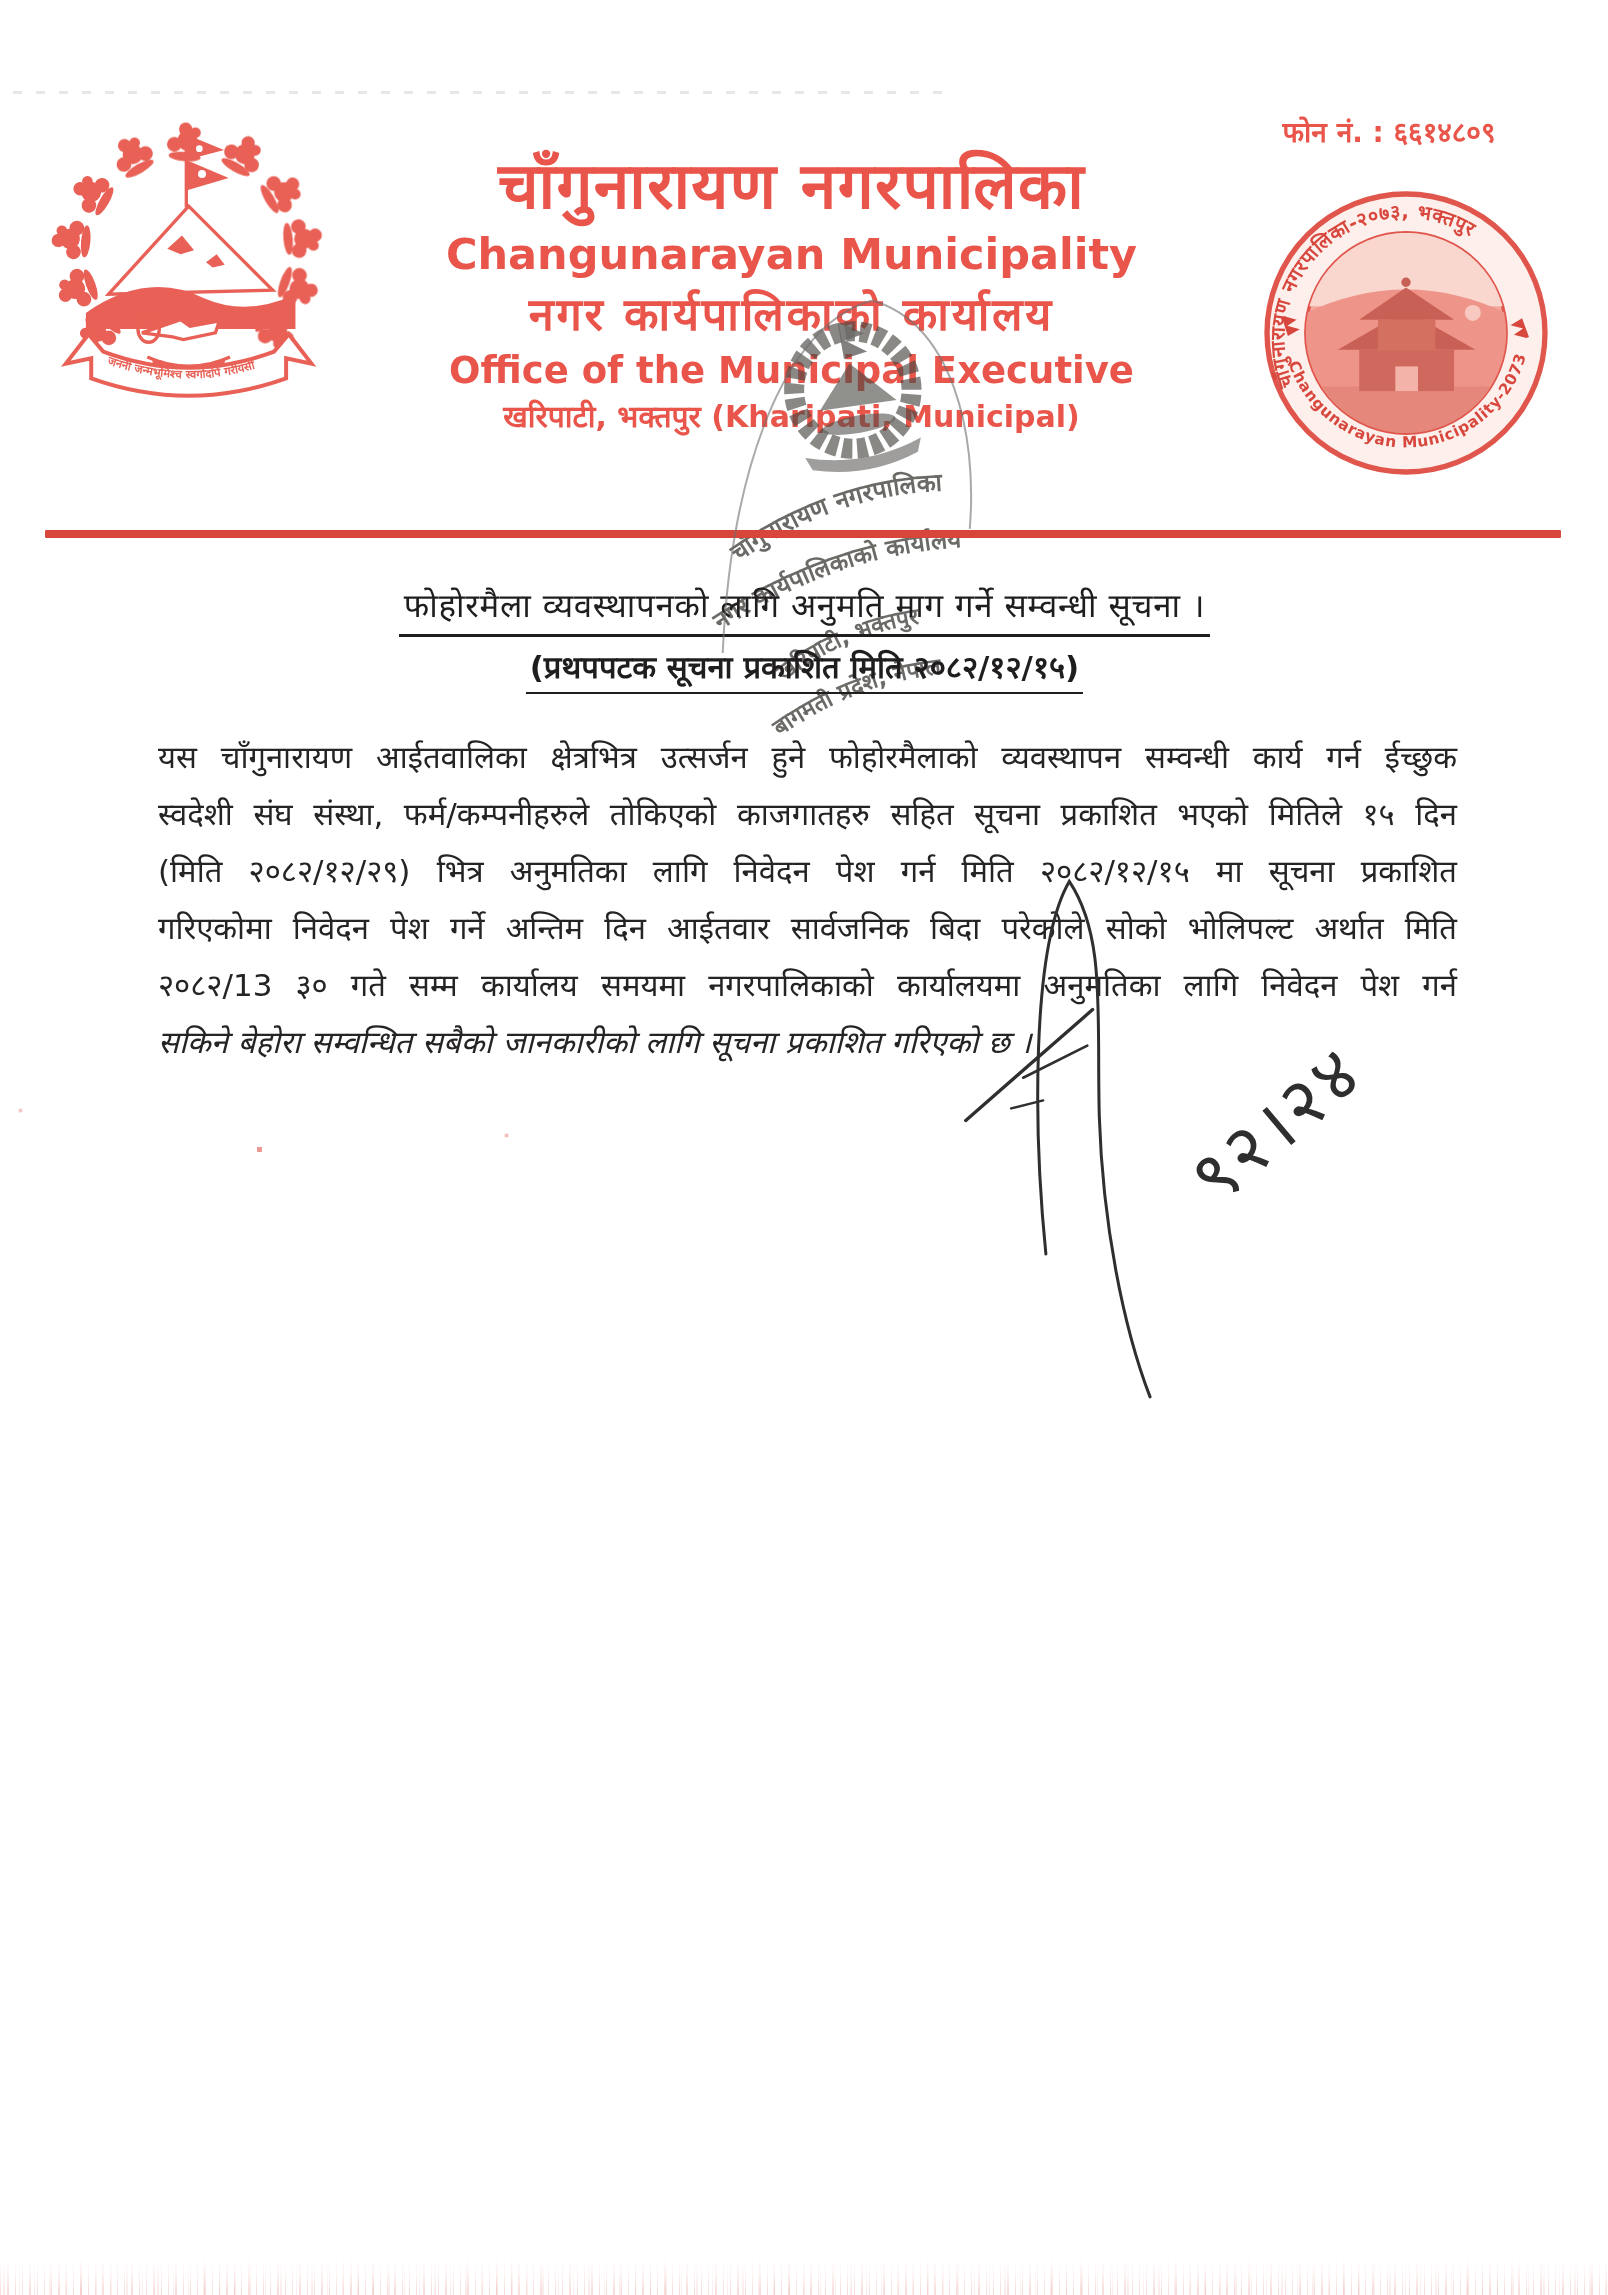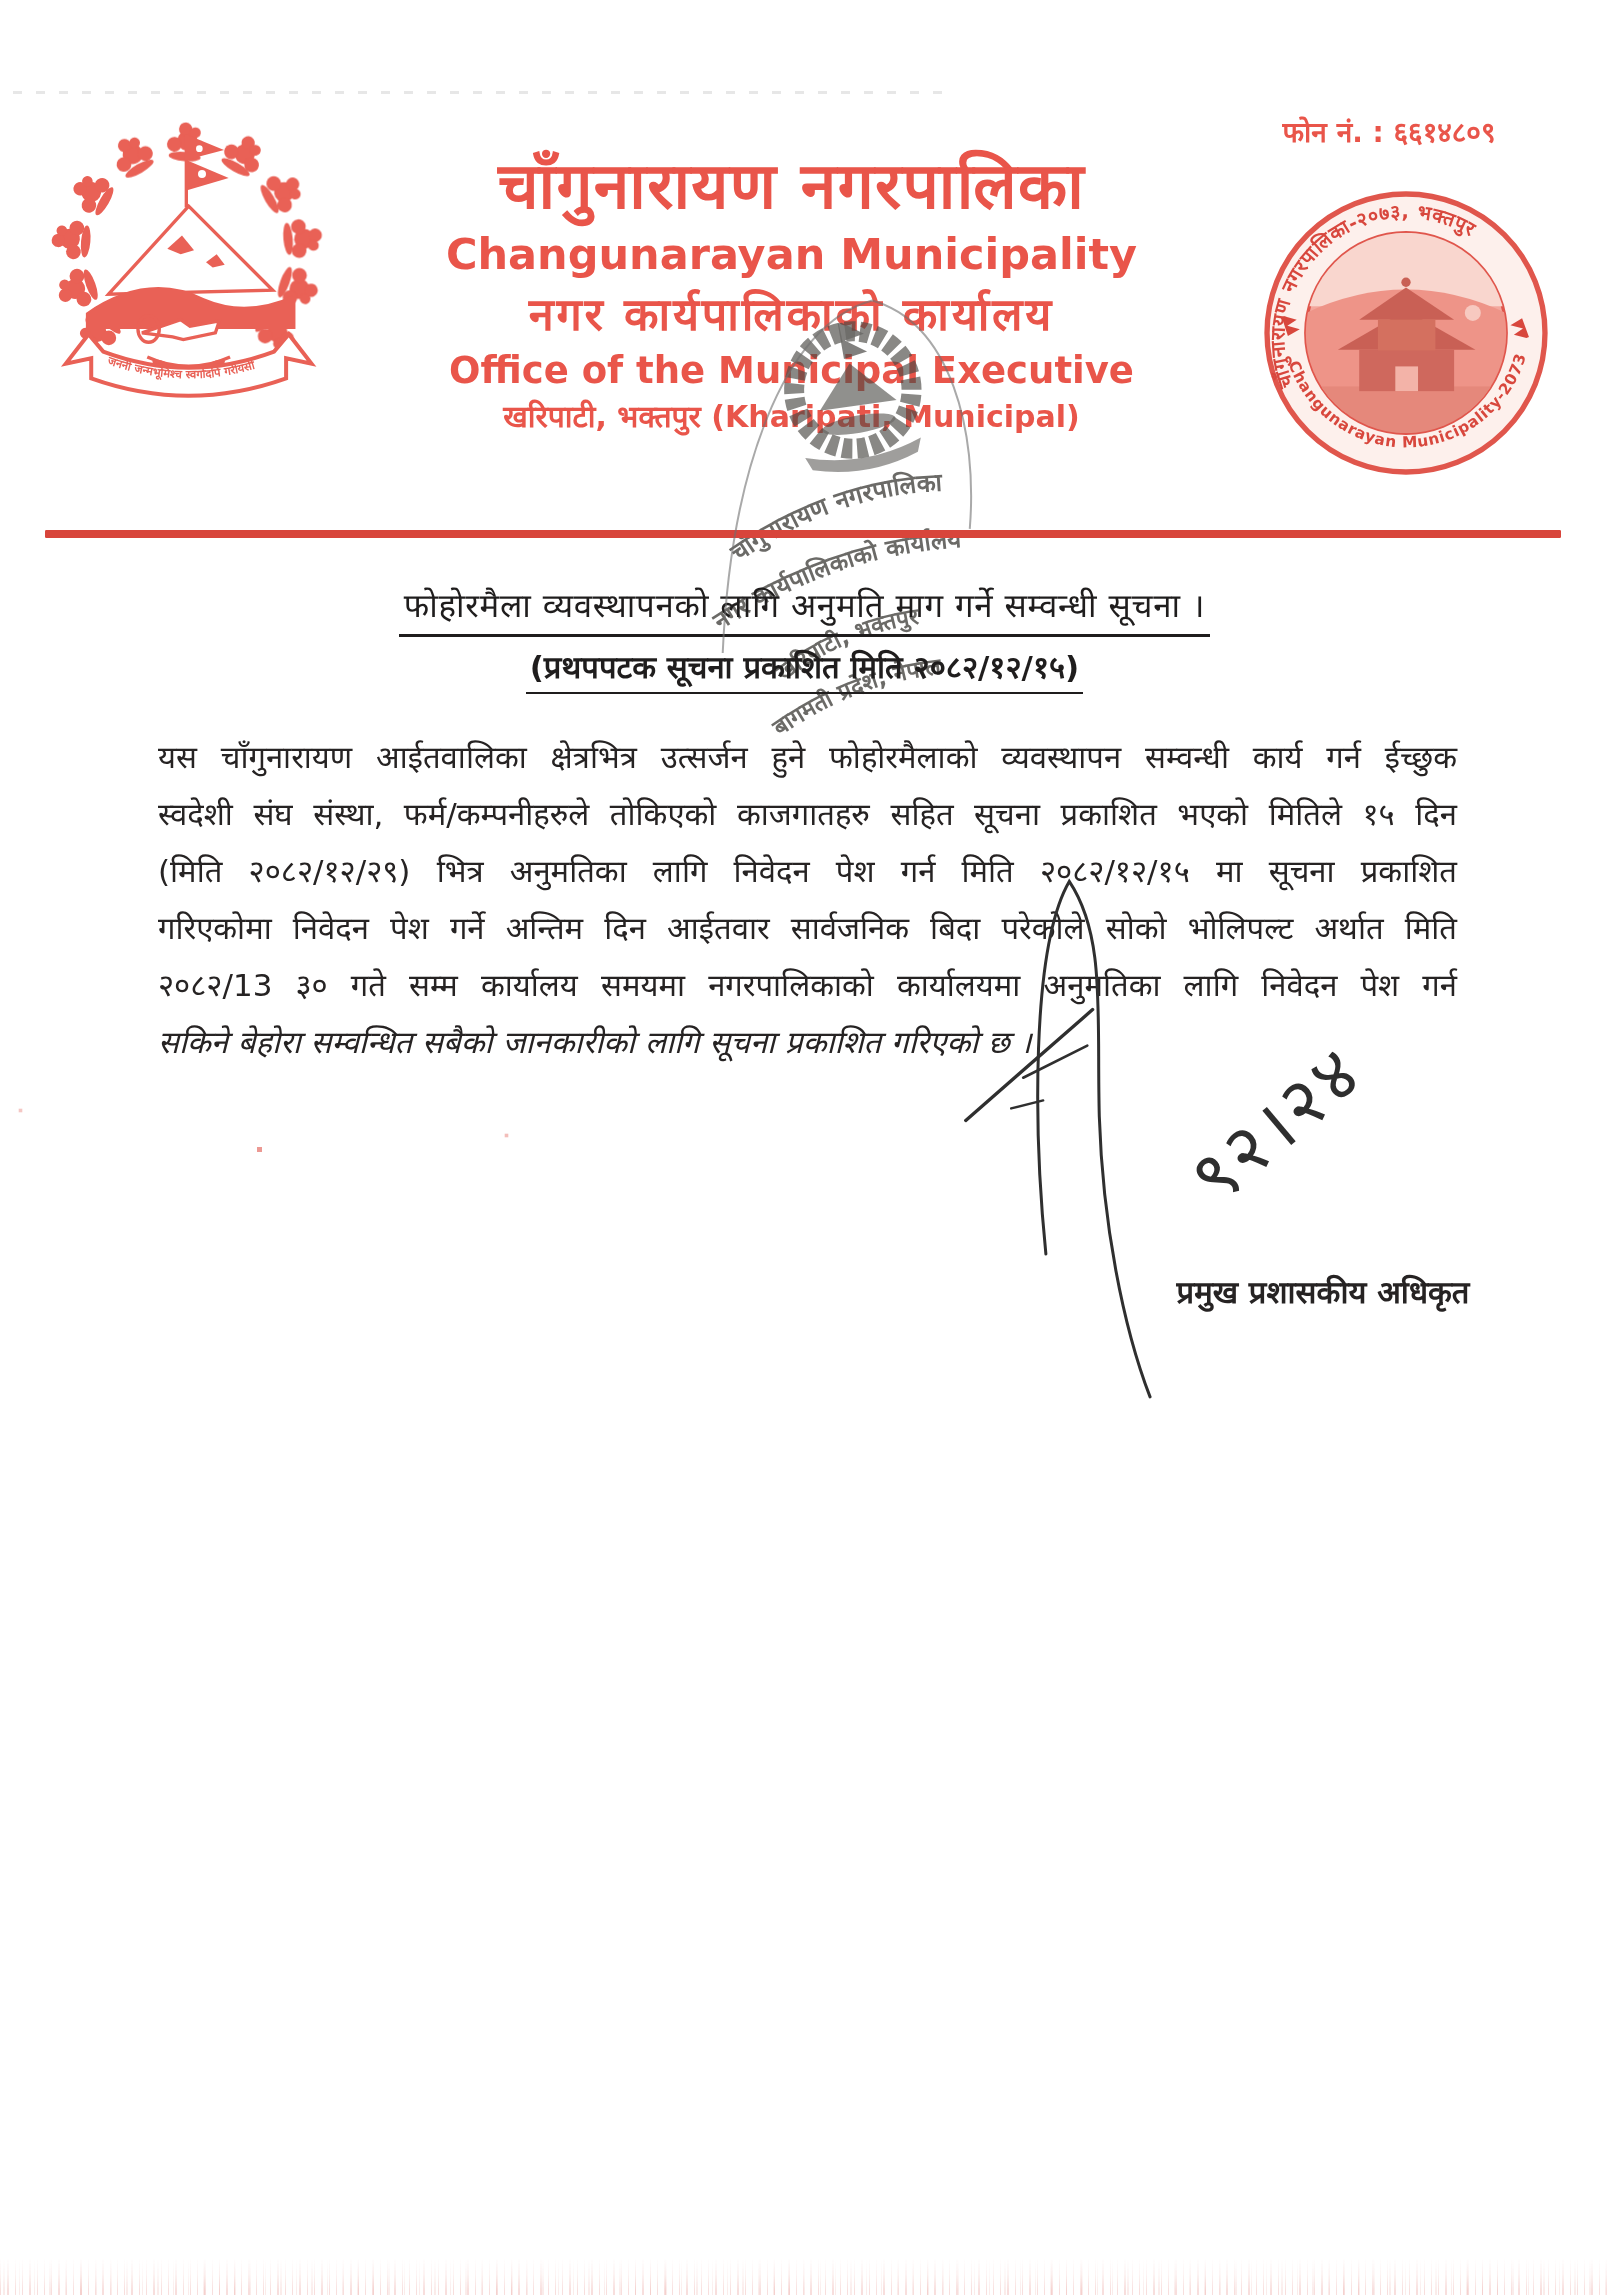--- a/index.html
+++ b/index.html
@@ -200,20 +200,19 @@
     <path d="M 1082,978 C 1094,708 1172,486 1306,450 C 1424,484 1464,646 1452,792" fill="none" stroke="#6f6f6f" stroke-width="3" opacity="0.6"></path>
 
     <path d="M 1566,1878 C 1548,1700 1543,1420 1601,1320 C 1656,1402 1642,1520 1646,1672
              C 1651,1832 1682,1988 1722,2092" fill="none" stroke="#2f2f2f" stroke-width="4.5" stroke-linecap="round"></path>
     <path d="M 1446,1678 L 1636,1512" stroke="#2f2f2f" stroke-width="5" stroke-linecap="round"></path>
     <path d="M 1532,1614 L 1628,1566" stroke="#2f2f2f" stroke-width="4" stroke-linecap="round"></path>
     <path d="M 1514,1660 L 1562,1648" stroke="#2f2f2f" stroke-width="3.5" stroke-linecap="round"></path>
     <text transform="translate(1822,1808) rotate(-40)" font-size="108" fill="#2e2e2e" font-family="'DejaVu Sans',sans-serif" letter-spacing="6">९२।२४</text>
   </svg>
 
-  <div class="abs designation">प्रमुख प्रशासकीय अधिकृत</div>
 
   <div class="abs noise-top no-ptr"></div>
   <div class="abs specks no-ptr"></div>
   <div class="abs noise-bottom no-ptr"></div>
 
 </div>
 
 
 </body></html>

